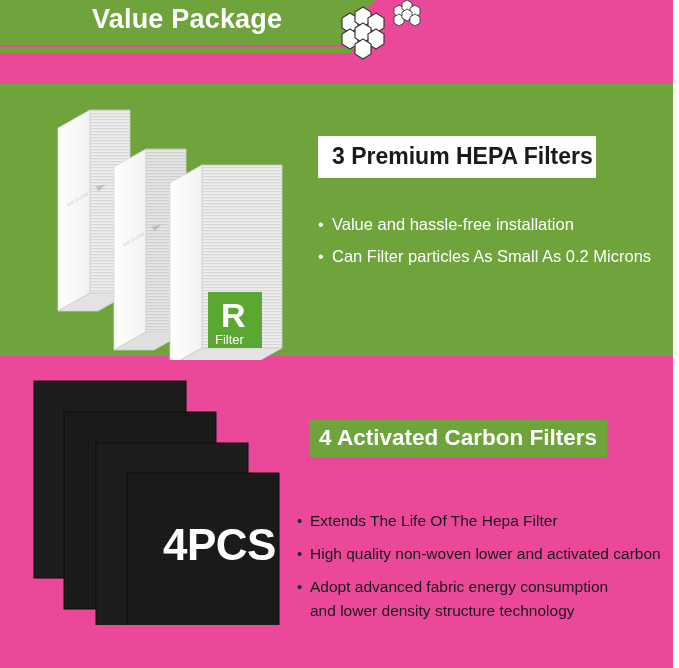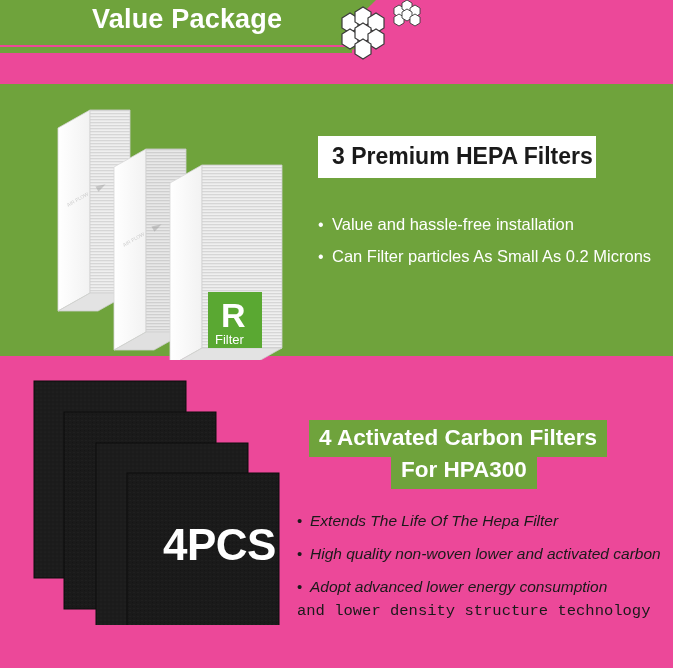--- a/index.html
+++ b/index.html
@@ -106,22 +106,22 @@
   }
   .bullets-bottom .bl{
     display:flex;align-items:flex-start;
     font-size:15.5px;line-height:22px;
     margin-bottom:11px;
   }
   .bullets-bottom .dot{
     width:13px;flex:0 0 13px;
     font-size:15px;line-height:22px;
   }
-  .bullets-bottom .btxt{flex:1 1 auto;font-style:italic;}
-  .bullets-bottom .cont{line-height:22px;font-size:15.5px;font-family:Liberation Mono, monospace;}
+  .bullets-bottom .btxt{flex:1 1 auto;}
+  .bullets-bottom .cont{margin-left:13px;line-height:22px;font-size:15.5px;}
 </style>
 </head>
 <body>
 
 <div id="page">
 
   <div class="header">
     <div class="header-green"></div>
     <div class="header-green-diag"></div>
     <div class="header-rule"></div>
@@ -241,31 +241,30 @@
       <rect x="6" y="6" width="152" height="197" fill="url(#carbontex)" stroke="#0d0d0d" stroke-width="1"></rect>
       <rect x="36" y="37" width="152" height="197" fill="url(#carbontex2)" stroke="#0d0d0d" stroke-width="1"></rect>
       <rect x="68" y="68" width="152" height="197" fill="url(#carbontex)" stroke="#0d0d0d" stroke-width="1"></rect>
       <rect x="99" y="98" width="152" height="197" fill="url(#carbontex2)" stroke="#0d0d0d" stroke-width="1"></rect>
     </svg>
   </div>
 
   <div class="pcs4">4PCS</div>
 
   <div class="bar-green bar1">4 Activated Carbon Filters</div>
-  <div class="bar-green bar2">For HPA300</div>
 
   <div class="bullets-bottom">
     <div class="bl">
       <span class="dot">•</span>
       <span class="btxt">Extends The Life Of The Hepa Filter</span>
     </div>
     <div class="bl">
       <span class="dot">•</span>
       <span class="btxt">High quality non-woven lower and activated carbon</span>
     </div>
     <div class="bl" style="margin-bottom:2px;">
       <span class="dot">•</span>
-      <span class="btxt">Adopt advanced lower energy consumption</span>
+      <span class="btxt">Adopt advanced fabric energy consumption</span>
     </div>
     <div class="cont">and lower density structure technology</div>
   </div>
 
 </div>
 
 </body></html>

